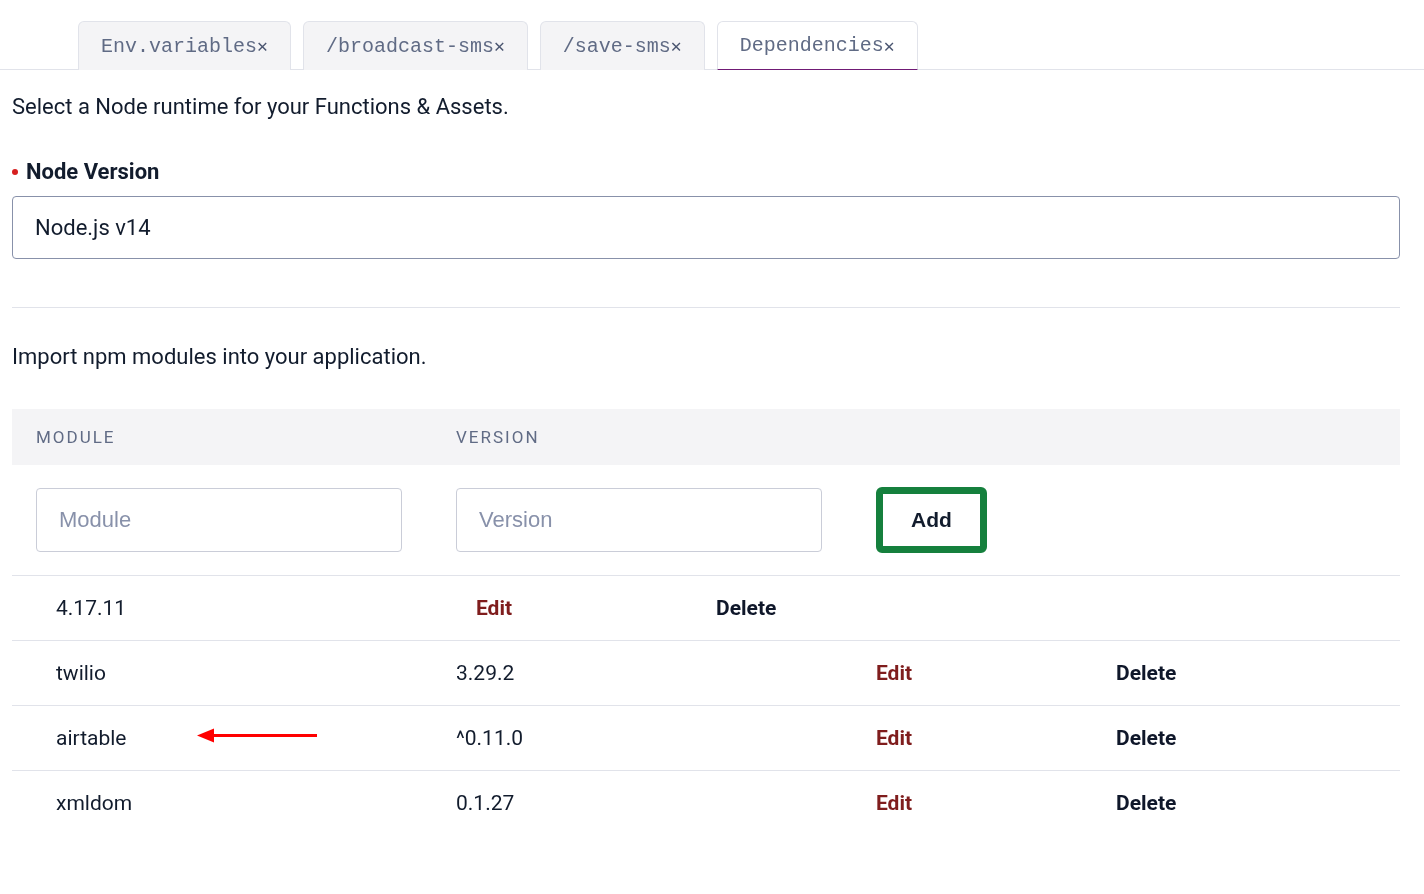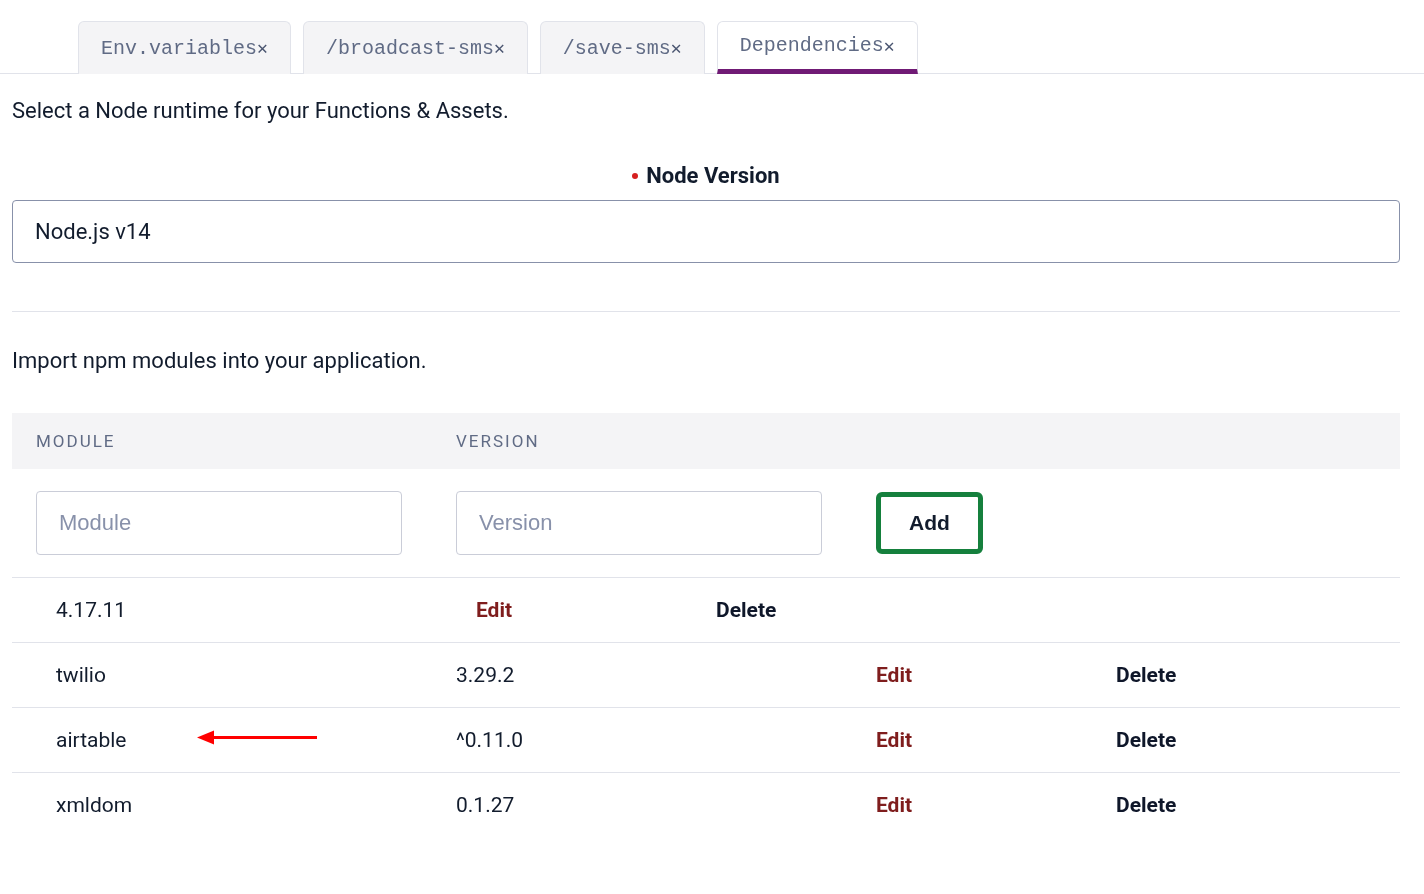--- a/index.html
+++ b/index.html
@@ -29,41 +29,40 @@
       border-radius: 6px 6px 0 0;
       font-family: "Courier New", Courier, monospace;
       font-size: 20px;
       color: #606b85;
       cursor: pointer;
       position: relative;
       top: 1px;
     }
     .tab.active {
       background: #ffffff;
-      border-bottom: 5px solid #701a75;
+      border-bottom: 1px solid #701a75;
     }
     .tab .close-icon {
       font-size: 18px;
       font-weight: bold;
       color: #4b5671;
     }
     .content {
       padding: 24px 24px 0 12px;
     }
     .description {
       font-size: 22px;
       color: #121c2d;
       margin-bottom: 40px;
     }
     .field-label {
       display: flex;
       align-items: center;
       gap: 8px;
       margin-bottom: 12px;
-      justify-content: center;
     }
     .required-dot {
       width: 6px;
       height: 6px;
       background: #d61f1f;
       border-radius: 50%;
     }
     .field-label-text {
       font-size: 22px;
       font-weight: 700;
@@ -130,21 +129,21 @@
     }
     .text-input::placeholder {
       color: #8891aa;
     }
     .add-button {
       padding: 14px 28px;
       font-size: 21px;
       font-weight: 700;
       color: #121c2d;
       background: #ffffff;
-      border: 5px solid #15803d;
+      border: 7px solid #15803d;
       border-radius: 6px;
       cursor: pointer;
     }
     .module-row {
       display: flex;
       align-items: center;
       padding: 20px 0 20px 44px;
       border-bottom: 1px solid #e1e3ea;
       font-size: 21px;
       color: #121c2d;

